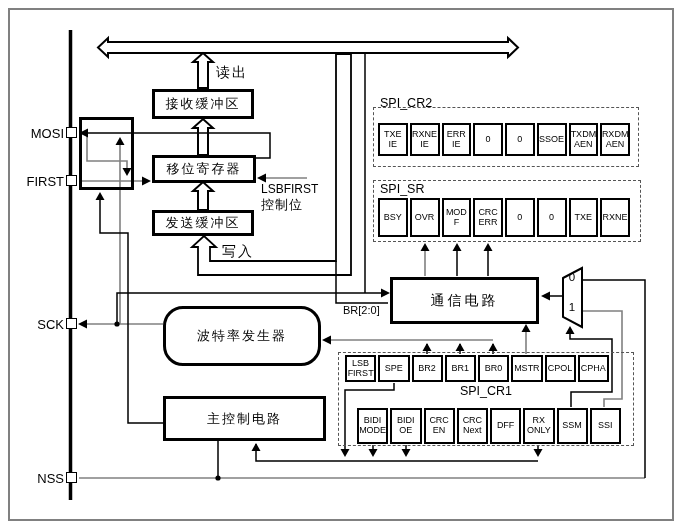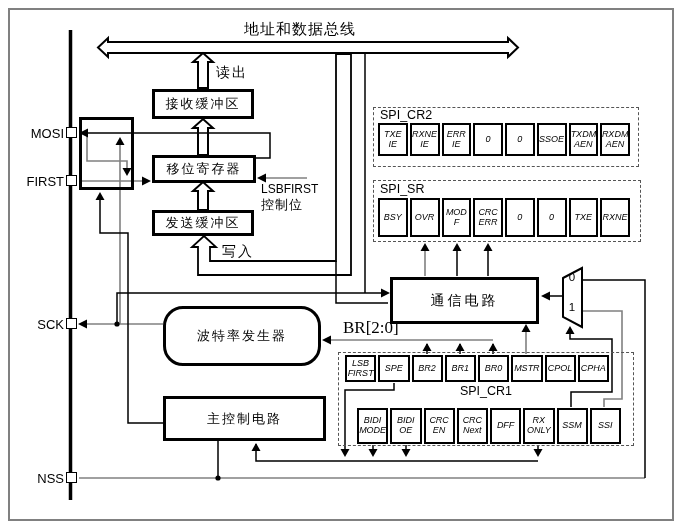--- a/index.html
+++ b/index.html
@@ -5,21 +5,21 @@
   html,body{margin:0;padding:0;background:#fff;}
   #stage{position:relative;width:680px;height:526px;background:#fff;overflow:hidden;
          font-family:"Liberation Sans","DejaVu Sans",sans-serif;color:#000;}
   #wires{position:absolute;left:0;top:0;width:680px;height:526px;}
   .abs{position:absolute;box-sizing:border-box;}
   .block{border:3px solid #000;background:#fff;display:flex;align-items:center;justify-content:center;
          font-size:13px;letter-spacing:2px;white-space:nowrap;}
   .ghost{background:transparent;}
   .dashedbox{border:1.6px dashed #555;background:transparent;}
   .reglabel{font-size:12.5px;background:transparent;white-space:nowrap;}
-  .bitrow{display:flex;gap:2px;font-style:italic;}
+  .bitrow{display:flex;gap:2px;}
   .bit{flex:1 1 0;border:2px solid #000;background:#fff;display:flex;align-items:center;justify-content:center;
        text-align:center;font-size:9px;line-height:1.08;white-space:pre-line;overflow:hidden;}
   .pinlabel{font-size:13px;text-align:right;white-space:nowrap;}
   .pinsq{width:11px;height:11px;border:1.5px solid #000;background:#fff;}
   .note{white-space:nowrap;background:transparent;}
   .muxlabel{font-size:11.5px;text-align:center;width:18px;}
 </style>
 </head>
 <body>
 
@@ -123,21 +123,21 @@
     <span>波特率发生器</span>
   </div>
   <div class="abs block" style="left:163px;top:396px;width:163px;height:45px;">
     <span>主控制电路</span>
   </div>
   <div class="abs block" style="left:390px;top:277px;width:149px;height:47px;font-size:14px;letter-spacing:3px;">
     <span>通信电路</span>
   </div>
 
   <div class="abs dashedbox" style="left:373px;top:107px;width:266px;height:60px;"></div>
-  <div class="abs reglabel" style="left:380px;top:108px;">SPI_CR2</div>
+  <div class="abs reglabel" style="left:380px;top:96px;">SPI_CR2</div>
   <div class="abs bitrow" style="left:378px;top:123px;width:252px;height:33px;">
     <span class="bit">TXE
 IE</span>
     <span class="bit">RXNE
 IE</span>
     <span class="bit">ERR
 IE</span>
     <span class="bit">0</span>
     <span class="bit">0</span>
     <span class="bit">SSOE</span>
@@ -193,22 +193,21 @@
 
   <div class="abs pinlabel" style="left:24px;top:126px;width:40px;">MOSI</div>
   <div class="abs pinsq" style="left:66px;top:127px;"></div>
   <div class="abs pinlabel" style="left:24px;top:174px;width:40px;">FIRST</div>
   <div class="abs pinsq" style="left:66px;top:175px;"></div>
   <div class="abs pinlabel" style="left:24px;top:317px;width:40px;">SCK</div>
   <div class="abs pinsq" style="left:66px;top:318px;"></div>
   <div class="abs pinlabel" style="left:24px;top:471px;width:40px;">NSS</div>
   <div class="abs pinsq" style="left:66px;top:472px;"></div>
 
-  <div class="abs note" style="left:190px;top:20px;width:220px;text-align:center;font-size:15px;letter-spacing:1px;">地址和数据总线</div>
   <div class="abs note" style="left:216px;top:64px;font-size:14px;letter-spacing:2px;">读出</div>
   <div class="abs note" style="left:222px;top:243px;font-size:14px;letter-spacing:2px;">写入</div>
   <div class="abs note" style="left:261px;top:182px;font-size:12px;">LSBFIRST</div>
   <div class="abs note" style="left:261px;top:196px;font-size:13px;letter-spacing:1px;">控制位</div>
-  <div class="abs note" style="left:343px;top:318px;font-size:17px;font-family:Liberation Serif, serif;">BR[2:0]</div>
+  <div class="abs note" style="left:343px;top:304px;font-size:11px;">BR[2:0]</div>
   <div class="abs note muxlabel" style="left:563px;top:271px;">0</div>
   <div class="abs note muxlabel" style="left:563px;top:301px;">1</div>
 
 </div>
 
 </body></html>

